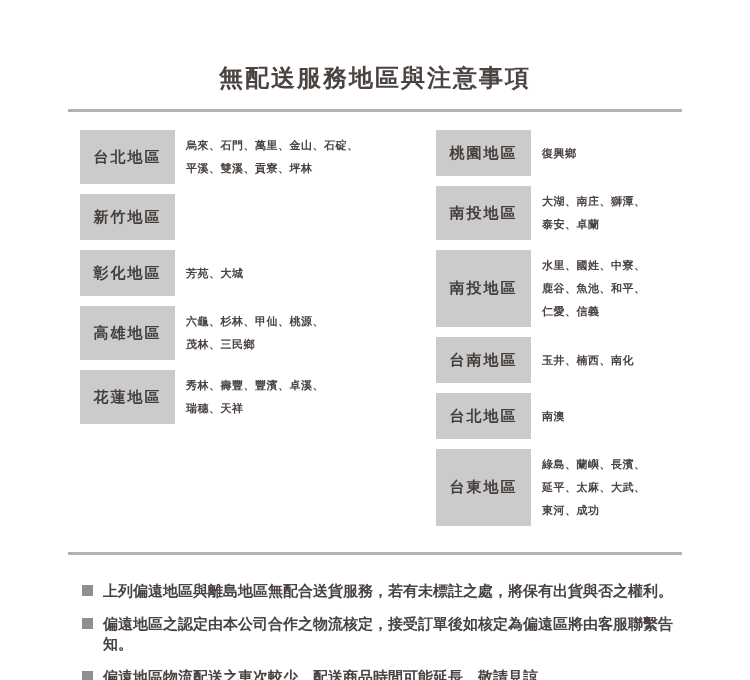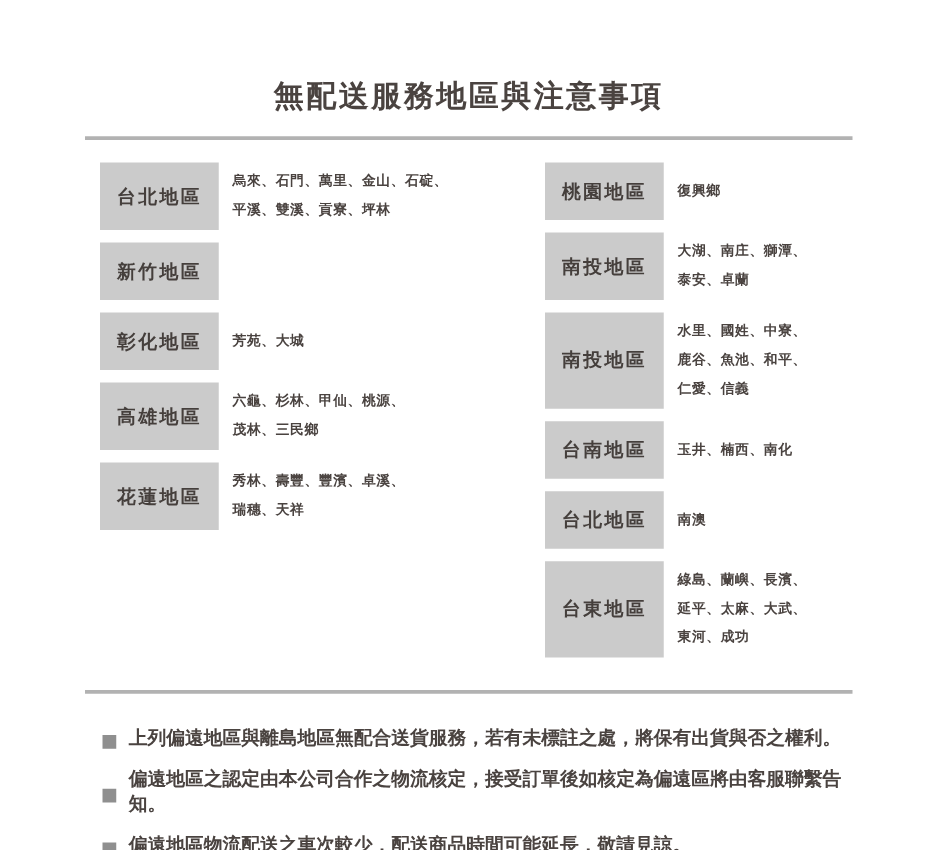--- a/index.html
+++ b/index.html
@@ -39,21 +39,21 @@
     padding:4px 0;box-sizing:border-box;margin-left:12px;
   }
   .region-districts{
     flex:1;display:flex;align-items:center;
     padding:4px 0 4px 11px;box-sizing:border-box;
     font-size:11px;line-height:23px;letter-spacing:0.5px;
     white-space:pre-line;
   }
   .notes{margin-top:26px;}
   .note-item{
-    display:flex;align-items:center;
+    display:flex;align-items:flex-start;
     margin-bottom:13px;font-size:15px;line-height:20px;
   }
   .bullet-square{
     flex:0 0 11px;width:11px;height:11px;background:var(--bullet);
     margin:4px 10px 0 14px;
   }
 </style>
 </head>
 <body>
 

